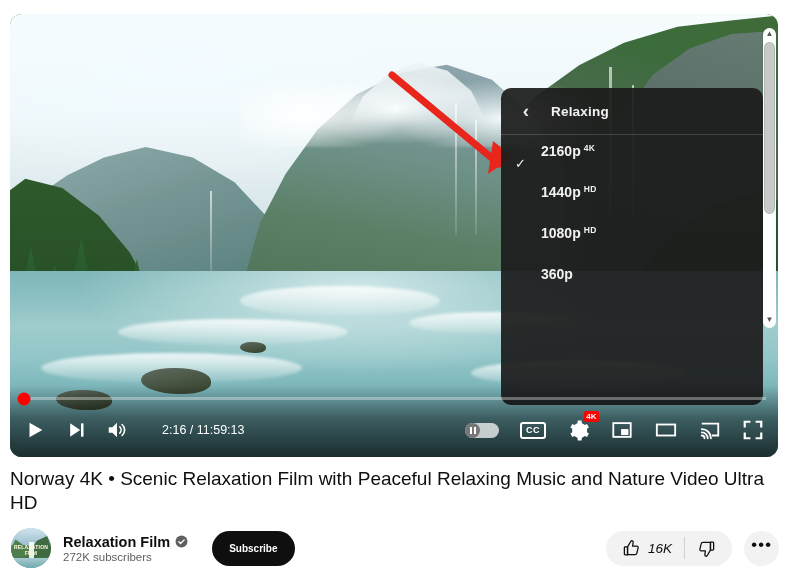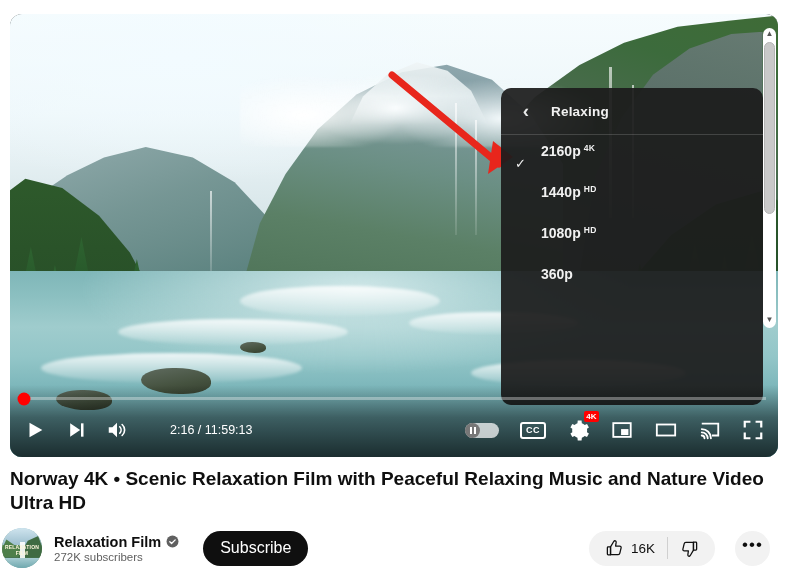--- a/index.html
+++ b/index.html
@@ -188,21 +188,21 @@
   }
   #controls-row {
     position: absolute; left: 0; right: 0; bottom: 0; height: 54px;
     display: flex; align-items: center; padding: 0 14px;
   }
   .ctrl { display: flex; align-items: center; justify-content: center; cursor: pointer; }
   .ctrl svg { display: block; fill: #fff; }
   #left-controls { display: flex; align-items: center; gap: 20px; }
   #right-controls { display: flex; align-items: center; gap: 21px; margin-left: auto; }
   #time-display {
-    color: #fff; font-size: 12.5px; margin-left: 22px;
+    color: #fff; font-size: 12.5px; margin-left: 14px;
     font-family: "Liberation Sans", sans-serif; white-space: nowrap;
   }
   #autoplay-toggle {
     width: 34px; height: 15px; border-radius: 8px;
     background: rgba(255,255,255,.72);
     position: relative; display: flex; align-items: center;
   }
   #autoplay-knob {
     position: absolute; left: 0; width: 15px; height: 15px; border-radius: 50%;
     background: #777;
@@ -221,24 +221,24 @@
   #settings-badge {
     position: absolute; right: -9px; top: -8px;
     background: #f00; color: #fff;
     font-size: 8px; font-weight: 700;
     padding: 1px 2.5px; border-radius: 2px; line-height: 9px;
   }
 
   
   #video-title {
     position: absolute; left: 10px; top: 467px; width: 768px;
-    font-size: 19px; font-weight: 700; color: #0f0f0f; line-height: 1.28;
+    font-size: 19px; font-weight: 400; color: #0f0f0f; line-height: 1.28;
   }
   #meta-row {
-    position: absolute; left: 2px; top: 528px; width: 768px;
+    position: absolute; left: 11px; top: 528px; width: 768px;
     display: flex; align-items: center;
   }
   #channel-block { display: flex; align-items: center; }
   #channel-avatar {
     width: 40px; height: 40px; border-radius: 50%;
     overflow: hidden; position: relative; flex: none;
     background: linear-gradient(180deg, #9fc6d8 0%, #5f8f5a 42%, #3f6b42 70%, #7fb6bb 100%);
   }
   #channel-avatar .av-sky { position: absolute; inset: 0 0 58% 0; background: linear-gradient(180deg,#cfe4ee,#9dbfcf); }
   #channel-avatar .av-hill-l { position: absolute; left: -10%; top: 18%; width: 70%; height: 55%; background: #4e7f4a; clip-path: polygon(0 100%, 30% 20%, 70% 55%, 100% 100%); }
@@ -247,26 +247,26 @@
   #channel-avatar .av-water { position: absolute; left: 0; right: 0; bottom: 0; height: 26%; background: linear-gradient(180deg,#a7ccd2,#6fa8ae); }
   #channel-avatar .av-text { position: absolute; left: 0; right: 0; top: 40%; text-align: center; font-size: 5px; font-weight: 700; color: #fff7dd; letter-spacing: .2px; }
   #channel-text { margin-left: 12px; }
   #channel-name-row { display: flex; align-items: center; gap: 5px; }
   #channel-name { font-size: 14.5px; font-weight: 700; color: #0f0f0f; }
   #verified-badge { width: 13px; height: 13px; }
   #subscriber-count { font-size: 11.5px; color: #606060; margin-top: 1px; }
   #subscribe-button {
     margin-left: 24px;
     background: #0f0f0f; color: #fff;
-    font-size: 16px; font-weight: 400;
+    font-size: 10px; font-weight: 700;
     border: none; border-radius: 18px;
     height: 35px; padding: 0 17px; cursor: pointer;
     font-family: "Liberation Sans", sans-serif;
   }
-  #actions-row { display: flex; align-items: center; gap: 20px; margin-left: auto; }
+  #actions-row { display: flex; align-items: center; gap: 12px; margin-left: auto; font-style: italic; }
   .pill {
     background: #f2f2f2; border-radius: 18px; height: 35px;
     display: flex; align-items: center; cursor: pointer;
     color: #0f0f0f; font-size: 13.5px; font-weight: 500;
   }
   #like-dislike-pill { padding: 0 4px; }
   #like-button, #dislike-button { display: flex; align-items: center; gap: 7px; padding: 0 12px; height: 35px; }
   #like-count { font-size: 13.5px; font-weight: 500; }
   .pill-divider { width: 1px; height: 22px; background: #d0d0d0; }
   #share-button { padding: 0 14px 0 12px; gap: 7px; }

